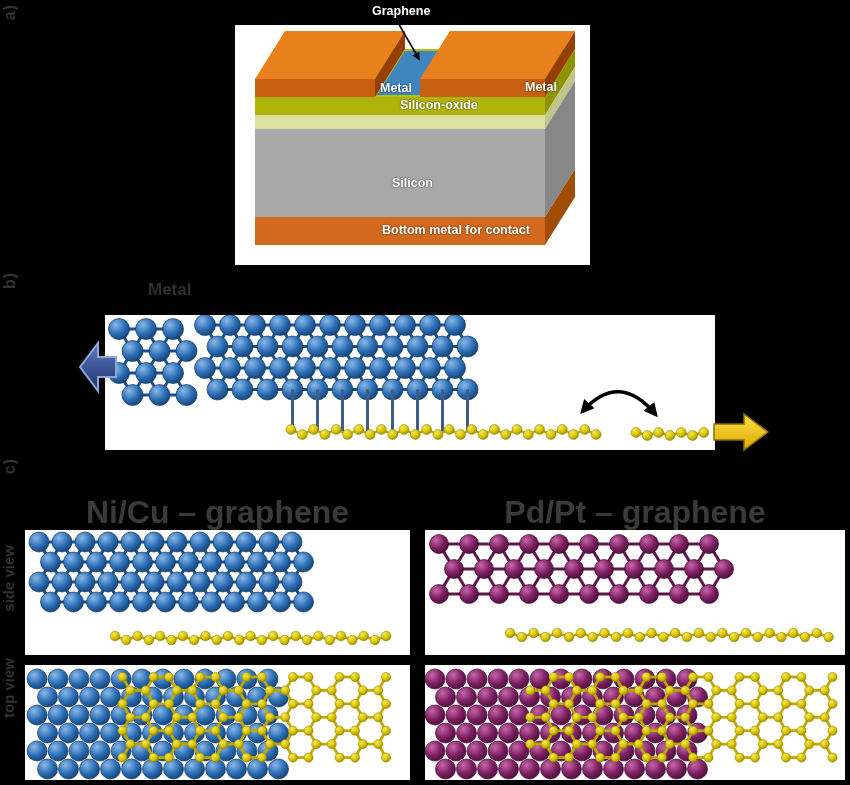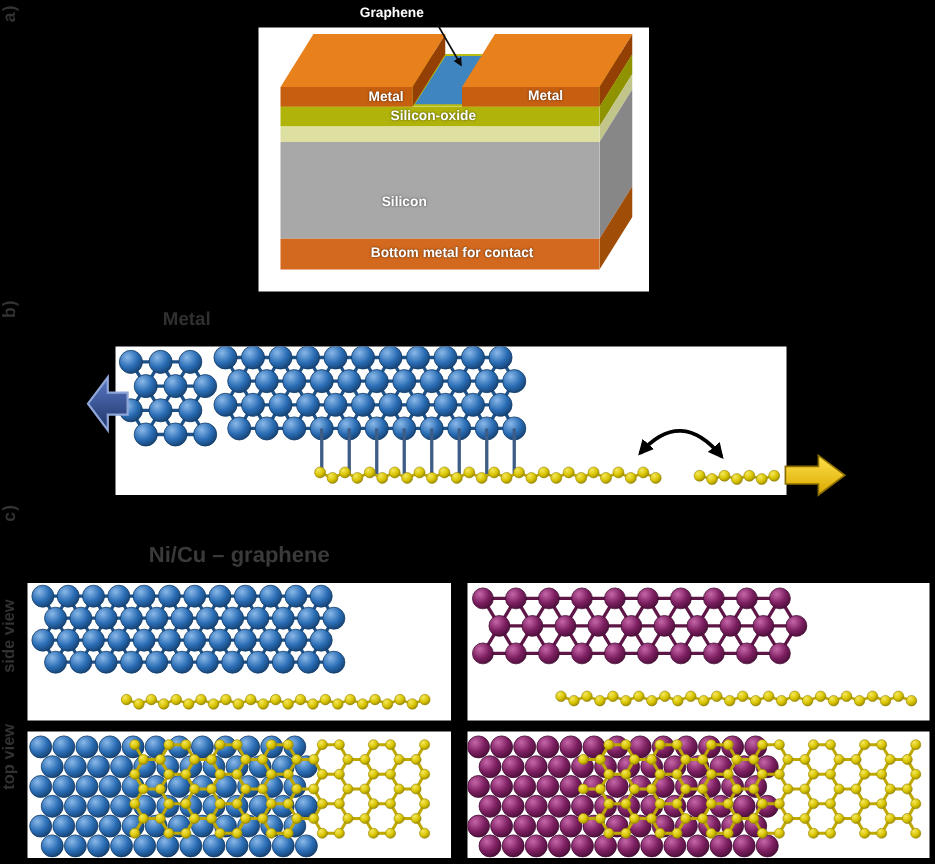--- a/index.html
+++ b/index.html
@@ -14,25 +14,25 @@
   .vtag{
     position:absolute;writing-mode:vertical-rl;transform:rotate(180deg);
     color:#333;font-weight:700;font-size:16px;letter-spacing:1px;line-height:1;
   }
   .vside{
     position:absolute;writing-mode:vertical-rl;transform:rotate(180deg);
     color:#323232;font-weight:700;font-size:15px;line-height:1;left:1px;
   }
   .ctitle{
     position:absolute;top:494px;height:28px;text-align:center;
-    color:#3a3a3a;font-weight:700;font-size:20px;
+    color:#3a3a3a;font-weight:700;font-size:32px;
   }
   .devlabel{
     position:absolute;color:#fff;font-weight:700;font-size:12.5px;line-height:1.1;
-    text-shadow:0 0 2px rgba(0,0,0,.7);white-space:nowrap;
+    text-shadow:0 0 2px rgba(0,0,0,.7);white-space:nowrap;margin-left:45px;
   }
   .blabel{
     position:absolute;left:148px;top:280px;color:#303030;
     font-weight:700;font-size:17px;
   }
   .scene{position:absolute;inset:0;}
 </style>
 </head>
 <body>
 
@@ -434,20 +434,21 @@
           <marker id="m-scene_arrow_right" viewBox="0 0 10 10" refX="8" refY="5" markerWidth="4" markerHeight="4" orient="auto-start-reverse">
             <path d="M0,0L10,5L0,10z" fill="#000"></path>
           </marker>
         </defs>
         <polygon points="4,15 34,15 34,5 58,23 34,41 34,31 4,31" fill="url(#ga-scene_arrow_right-arrowYellow)" stroke="#8a6d00" stroke-width="1.5"></polygon>
       </svg></div>
 
   <div class="vtag" style="left:2px;top:458px;">c)</div>
 
   <div class="ctitle" style="left:25px;width:385px;">Ni/Cu – graphene</div>
+  <div class="ctitle" style="left:425px;width:420px;">Pd/Pt – graphene</div>
 
   <div class="vside" style="top:545px;">side view</div>
   <div class="vside" style="top:658px;">top view</div>
 
   <div class="panel" style="left:25px;top:530px;width:385px;height:125px;">
     <div id="scene_c1" class="scene"><svg width="385" height="125" viewBox="0 0 385 125">
           <defs>
             <radialGradient id="g-scene_c1-blue" cx="35%" cy="30%" r="80%">
               <stop offset="0%" stop-color="#8ab8e8"></stop>
               <stop offset="55%" stop-color="#2a6db5"></stop>

